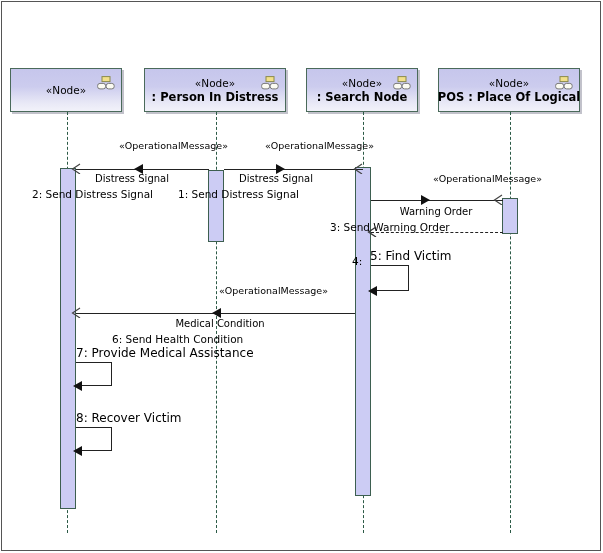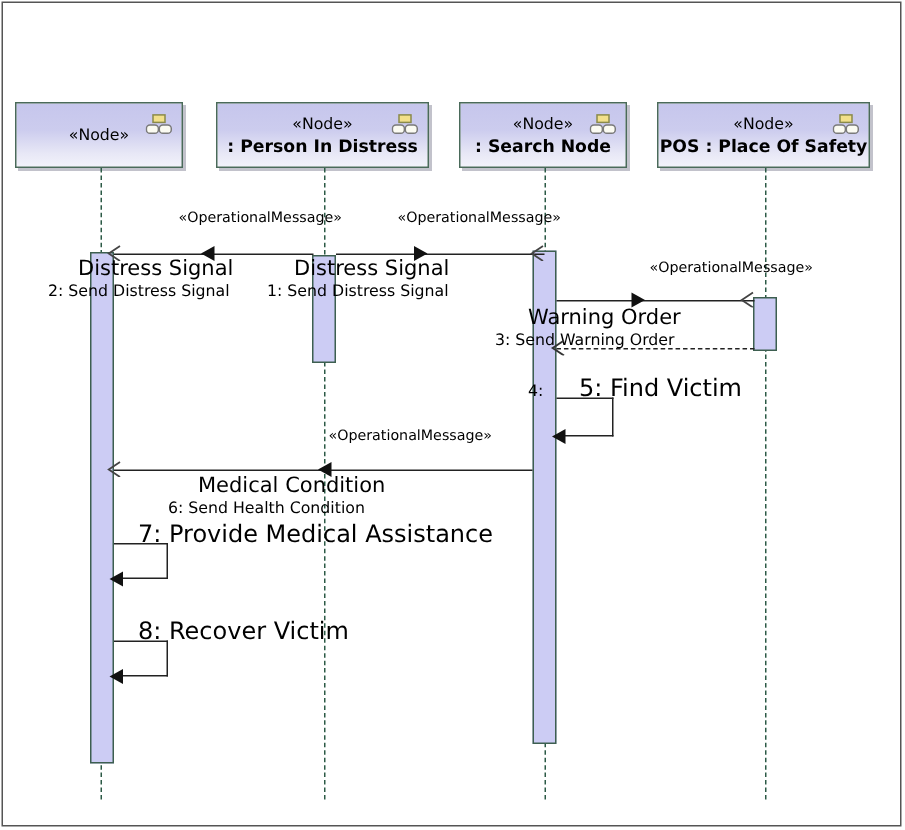--- a/index.html
+++ b/index.html
@@ -156,40 +156,39 @@
   .msg-stereo {
     position: absolute;
     font-size: 9.5px;
     color: #000000;
     white-space: nowrap;
     text-align: right;
     line-height: 12px;
   }
   .msg-signal {
     position: absolute;
-    font-size: 14px;
-    color: #000000;
-    white-space: nowrap;
-    text-align: left;
+    font-size: 10px;
+    color: #000000;
+    white-space: nowrap;
+    text-align: center;
     line-height: 12px;
   }
 
   
   .self-loop {
     position: absolute;
     box-sizing: border-box;
     border: 1px solid #222222;
     border-left: none;
   }
   .self-label {
     position: absolute;
-    font-size: 16px;
-    color: #000000;
-    white-space: nowrap;
-    padding-left: 16px;
+    font-size: 12px;
+    color: #000000;
+    white-space: nowrap;
   }
 </style>
 </head>
 <body>
 
 <div id="canvas">
 
   <div class="frame-border"></div>
 
 
@@ -217,21 +216,21 @@
     <span class="lh-name">: Search Node</span>
     <svg class="node-icon" viewBox="0 0 18 14">
       <rect x="5" y="0.6" width="8" height="5" fill="#f2e08a" stroke="#8a8a4a" stroke-width="1"></rect>
       <rect x="0.6" y="7.4" width="8" height="5.5" rx="2.4" fill="#fbfbf2" stroke="#7a7a7a" stroke-width="1"></rect>
       <rect x="9.2" y="7.4" width="8" height="5.5" rx="2.4" fill="#fbfbf2" stroke="#7a7a7a" stroke-width="1"></rect>
     </svg>
   </div>
 
   <div class="lifeline-head" style="left:438px; top:68px; width:142px; height:44px;">
     <span class="lh-stereotype">«Node»</span>
-    <span class="lh-name">POS : Place Of Safety</span>
+    <span class="lh-name">POS : Place Of Logical</span>
     <svg class="node-icon" viewBox="0 0 18 14">
       <rect x="5" y="0.6" width="8" height="5" fill="#f2e08a" stroke="#8a8a4a" stroke-width="1"></rect>
       <rect x="0.6" y="7.4" width="8" height="5.5" rx="2.4" fill="#fbfbf2" stroke="#7a7a7a" stroke-width="1"></rect>
       <rect x="9.2" y="7.4" width="8" height="5.5" rx="2.4" fill="#fbfbf2" stroke="#7a7a7a" stroke-width="1"></rect>
     </svg>
   </div>
 
   <div class="lifeline" style="left:67px;  top:112px; height:421px;"></div>
   <div class="lifeline" style="left:216px; top:112px; height:421px;"></div>
   <div class="lifeline" style="left:363px; top:112px; height:421px;"></div>

